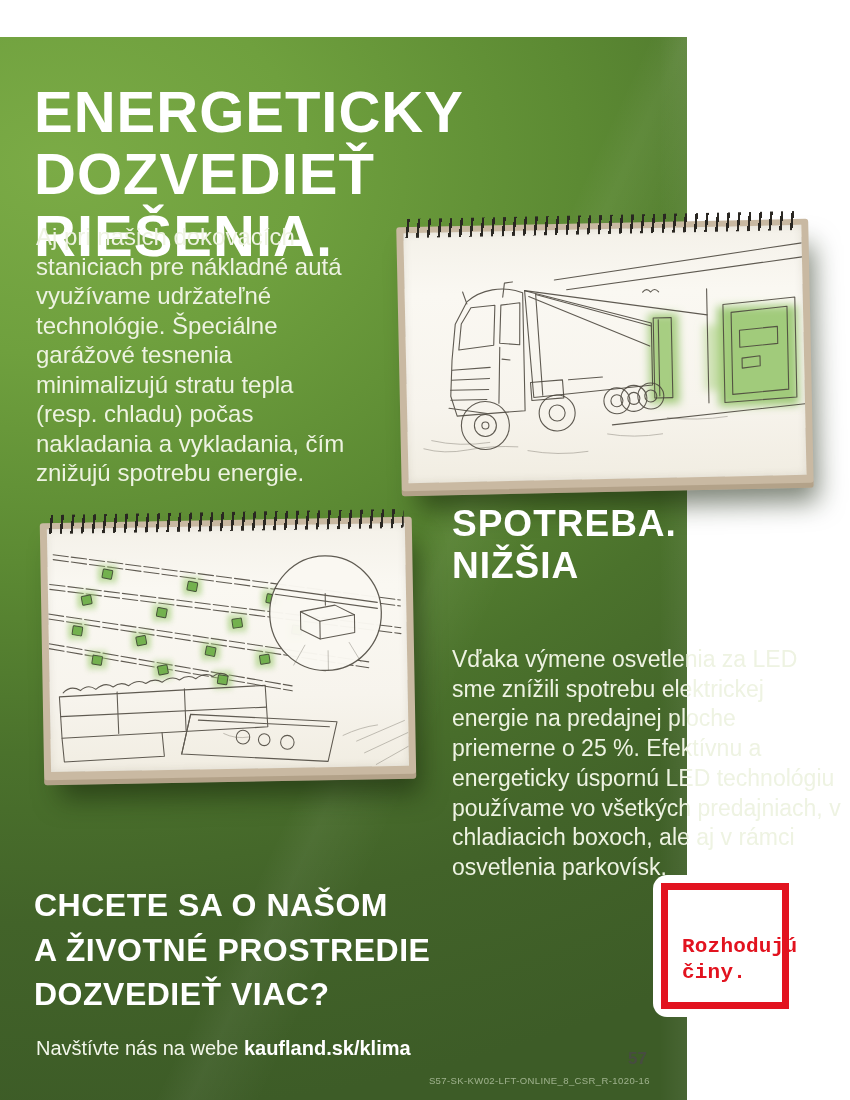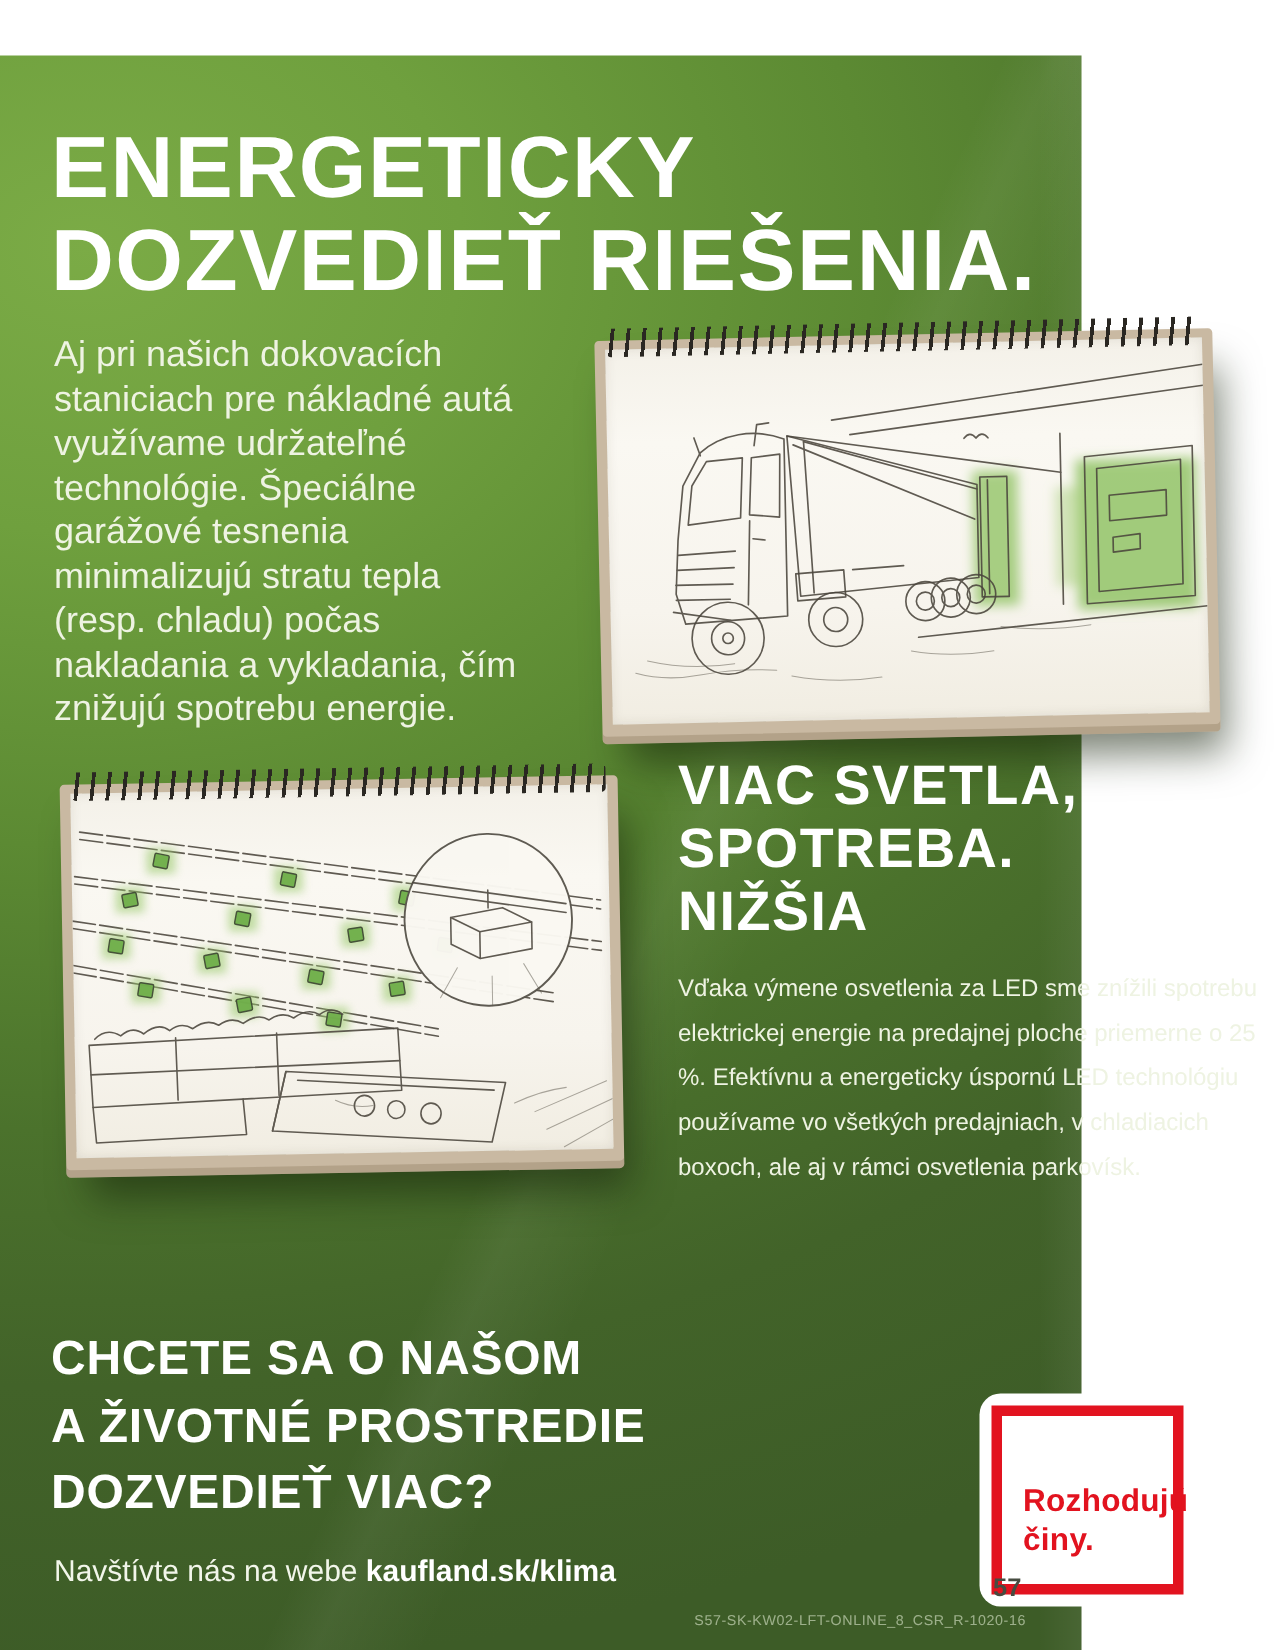--- a/index.html
+++ b/index.html
@@ -9,41 +9,40 @@
     font-family:"Liberation Sans", sans-serif;
     position:relative;
     overflow:hidden;
   }
   .poster{
     position:absolute;left:0;top:37px;width:687px;height:1063px;
     background:
       linear-gradient(115deg, rgba(255,255,255,0) 55%, rgba(255,255,255,0.05) 58%, rgba(255,255,255,0) 64%),
       linear-gradient(90deg, rgba(255,255,255,0) 96%, rgba(255,255,255,0.06) 100%),
       radial-gradient(1250px 950px at 8% 12%, #7bab46 0%, #6fa03e 20%, #5c8a33 42%, #4b722c 62%, #426329 80%, #3d5c27 100%);
-    padding-left: 34px;
   }
   
   h1{
     position:absolute;left:34px;top:44px;margin:0;
     color:#ffffff;font-size:58px;line-height:62px;font-weight:700;
     letter-spacing:1px;
   }
   h1 span{display:block;}
   .intro{
     position:absolute;left:36px;top:185px;width:318px;margin:0;
     color:#eef3e2;font-size:24px;line-height:29.5px;font-weight:400;
   }
   .led-title{
     position:absolute;left:452px;top:466px;margin:0;
     color:#ffffff;font-size:37px;line-height:42px;font-weight:700;letter-spacing:1px;
   }
   .led-title span{display:block;}
   .led-par{
     position:absolute;left:452px;top:608px;width:392px;margin:0;
-    color:#eef3e2;font-size:16px;line-height:29.7px;font-weight:400;
+    color:#eef3e2;font-size:23px;line-height:29.7px;font-weight:400;
   }
   .cta-title{
     position:absolute;left:34px;top:846px;margin:0;
     color:#ffffff;font-size:32px;line-height:44.5px;font-weight:700;letter-spacing:0.5px;
   }
   .cta-title span{display:block;}
   .web-line{
     position:absolute;left:36px;top:998px;margin:0;
     color:#f2f6ea;font-size:20px;line-height:26px;font-weight:400;
   }
@@ -68,22 +67,22 @@
   .spiral{
     position:absolute;top:-8px;left:8px;right:8px;height:19px;
     background:repeating-linear-gradient(97deg,
       rgba(0,0,0,0) 0px, rgba(0,0,0,0) 3.2px,
       #2a2722 3.2px, #2a2722 5.7px,
       rgba(0,0,0,0) 5.7px, rgba(0,0,0,0) 10.6px);
     border-radius:3px;
   }
   
   .logo-box{
-    position:absolute;left:653px;top:892px;width:144px;height:142px;
-    background:#ffffff;border-radius:14px;
+    position:absolute;left:653px;top:838px;width:144px;height:142px;
+    background:#ffffff;border-radius:14px;font-family:Liberation Mono, monospace;
   }
   .logo-frame{
     position:absolute;inset:8px;border:7px solid #e2131f;
   }
   .logo-text{
     position:absolute;left:14px;bottom:16px;
     color:#e2131f;font-size:21px;line-height:26px;font-weight:700;letter-spacing:0.2px;
   }
   .logo-text span{display:block;}
   
@@ -185,21 +184,20 @@
           <path d="M120 220 q30 6 60 2"></path>
           <path d="M200 205 q26 5 55 1"></path>
           <path d="M24 208 q28 7 58 3"></path>
           <path d="M260 190 q30 4 60 0"></path>
         </g>
       </svg>
     </div>
   </div>
 
   <h2 class="led-title">
-    <span>VIAC SVETLA,</span>
     <span>SPOTREBA.</span>
     <span>NIŽŠIA</span>
   </h2>
 
   <p class="led-par">Vďaka výmene osvetlenia za LED sme znížili spotrebu elektrickej energie na predajnej ploche priemerne o 25 %. Efektívnu a energeticky úspornú LED technológiu používame vo všetkých predajniach, v chladiacich boxoch, ale aj v rámci osvetlenia parkovísk.</p>
 
   <div class="pad pad-store">
     <div class="spiral"></div>
     <div class="paper">
       <svg viewBox="0 0 372 246" preserveAspectRatio="none">

